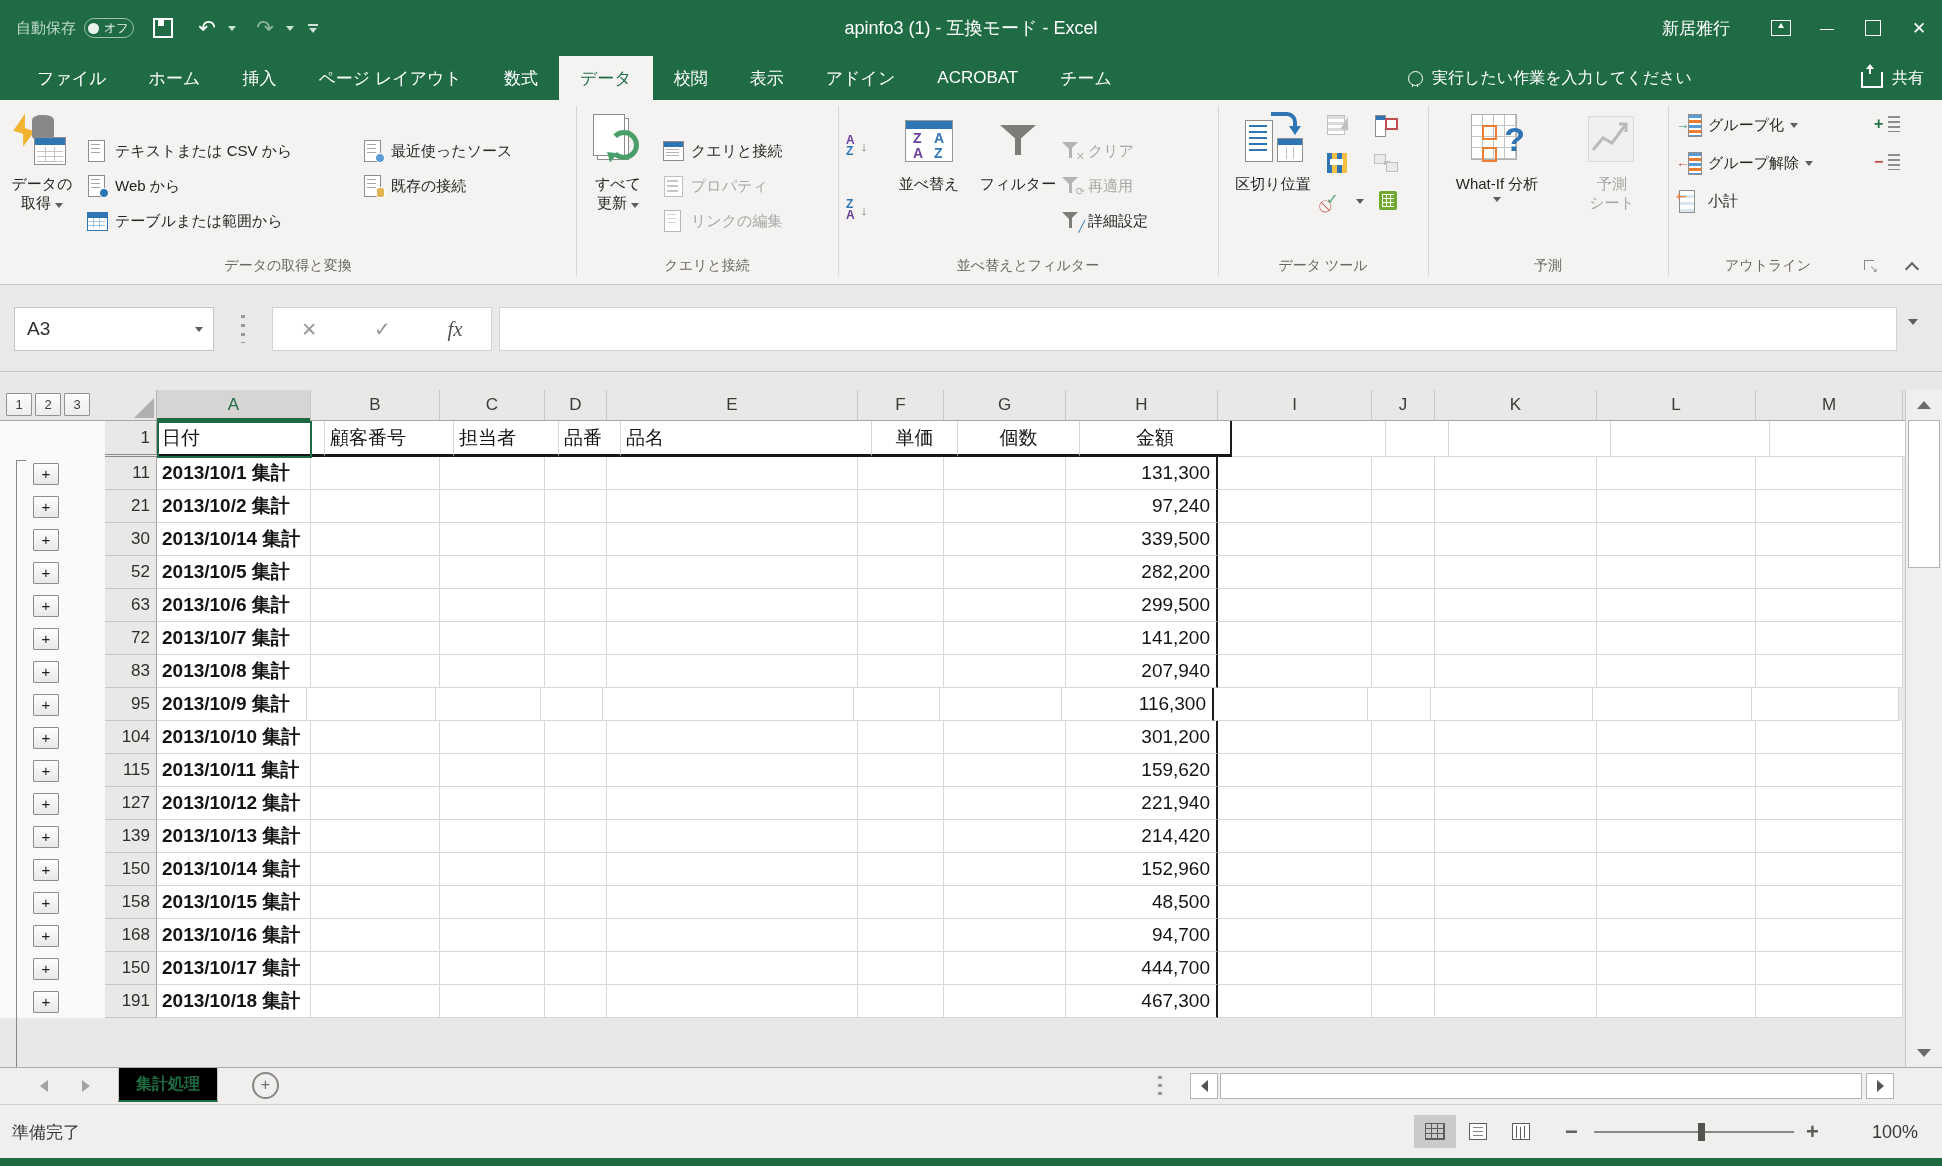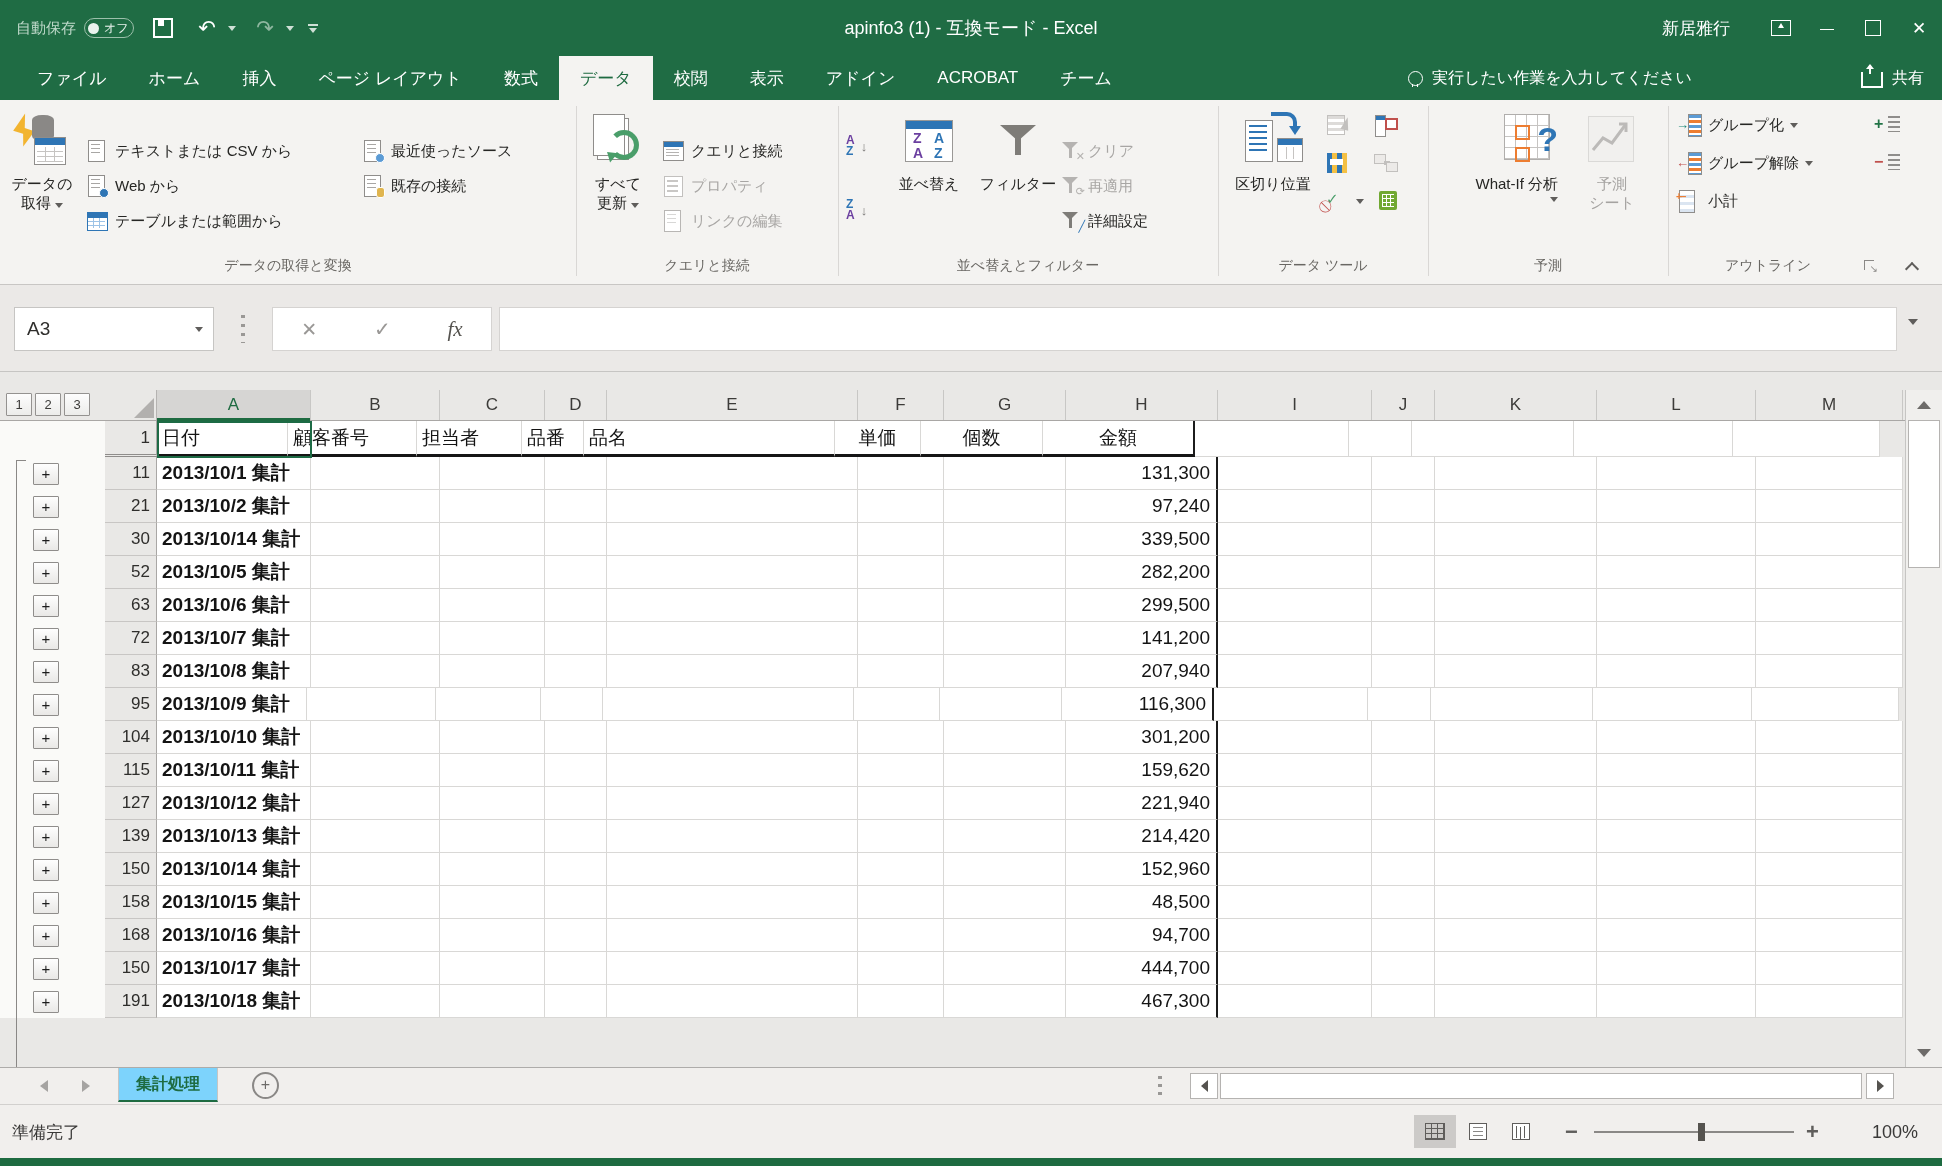--- a/index.html
+++ b/index.html
@@ -187,21 +187,21 @@
   .vs-up,.vs-down{position:absolute;left:0;right:0;height:29px;display:flex;align-items:center;justify-content:center;}
   .vs-up{top:0;} .vs-down{bottom:0;}
   .tri-up{width:0;height:0;border-left:7px solid transparent;border-right:7px solid transparent;border-bottom:8px solid #6d6b69;}
   .tri-down{width:0;height:0;border-left:7px solid transparent;border-right:7px solid transparent;border-top:8px solid #6d6b69;}
   .vs-thumb{position:absolute;left:2px;right:2px;top:30px;height:148px;background:#fff;border:1px solid #b5b3b1;box-sizing:border-box;}
   
   .tabbar{position:absolute;left:0;top:1067px;width:1942px;height:37px;background:#f1efed;border-top:1px solid #aeacaa;box-sizing:border-box;}
   .nav-l,.nav-r{position:absolute;top:12px;width:0;height:0;}
   .nav-l{left:40px;border-top:6px solid transparent;border-bottom:6px solid transparent;border-right:8px solid #a5a3a1;}
   .nav-r{left:82px;border-top:6px solid transparent;border-bottom:6px solid transparent;border-left:8px solid #a5a3a1;}
-  .sheettab{position:absolute;left:118px;top:0;height:34px;padding:0 17px;background:#7dd3fc;border-left:1px solid #c6c5c3;border-right:1px solid #c6c5c3;border-bottom:2px solid #1e6b41;box-sizing:border-box;display:flex;align-items:center;font-size:16px;font-weight:700;color:#1e6b41;}
+  .sheettab{position:absolute;left:118px;top:0;height:34px;padding:0 17px;background:#000000;border-left:1px solid #c6c5c3;border-right:1px solid #c6c5c3;border-bottom:2px solid #1e6b41;box-sizing:border-box;display:flex;align-items:center;font-size:16px;font-weight:700;color:#1e6b41;}
   .addsheet{position:absolute;left:252px;top:4px;width:27px;height:27px;border:2px solid #8a8886;border-radius:50%;box-sizing:border-box;display:flex;align-items:center;justify-content:center;}
   .addsheet::before{content:'+';font-size:16px;color:#6d6b69;margin-top:-2px;}
   .hsplit{position:absolute;left:1158px;top:8px;width:4px;height:20px;background:repeating-linear-gradient(to bottom,#9a9896 0 3px,transparent 3px 8px);}
   .hs-btn{position:absolute;top:5px;width:28px;height:26px;background:#fff;border:1px solid #b5b3b1;box-sizing:border-box;display:flex;align-items:center;justify-content:center;}
   .hs-l{left:1190px;} .hs-r{left:1866px;}
   .tri-l{width:0;height:0;border-top:6px solid transparent;border-bottom:6px solid transparent;border-right:7px solid #55534f;}
   .tri-r{width:0;height:0;border-top:6px solid transparent;border-bottom:6px solid transparent;border-left:7px solid #55534f;}
   .hs-thumb{position:absolute;left:1220px;top:5px;width:642px;height:26px;background:#fff;border:1px solid #b5b3b1;box-sizing:border-box;}
   
   .statusbar{position:absolute;left:0;top:1104px;width:1942px;height:54px;background:#f1efed;border-top:1px solid #d2d0ce;box-sizing:border-box;}
@@ -438,21 +438,21 @@
   <div class="rbtn" style="left:1326px;top:86px;">
       <span class="dtgrid-ic ic-valid"></span>
       <span class="car"></span>
     </div>
   <div class="rbtn" style="left:1378px;top:86px;">
       <span class="ic-dm"></span>
     </div>
   <div class="glabel" style="left:1218px;width:210px;">データ ツール</div>
   <div class="gdiv" style="left:1428px;"></div>
 
-  <div class="bigbtn" style="left:1436px;width:122px;align-items:flex-end;">
+  <div class="bigbtn" style="left:1436px;width:122px;">
     <span class="bicon">
         <span class="ic-whatif">
           <span class="grid"></span>
           <span class="c1"></span>
           <span class="c2"></span>
           <span class="q"></span>
         </span>
       </span>
     <span class="blbl">What-If 分析</span>
     <span class="car" style="margin-top:4px;"></span>
@@ -535,21 +535,21 @@
         <div class="colhead" style="width: 63px;">J</div>
         <div class="colhead" style="width: 162px;">K</div>
         <div class="colhead" style="width: 159px;">L</div>
         <div class="colhead" style="width: 147px;">M</div>
       </div>
   </div>
   <div id="grid">
       <div class="g-row r1">
         <div class="gut"></div>
         <div class="rowhead rh1">1</div>
-        <div class="cell th" style="width: 131px;">日付</div>
+        <div class="cell th" style="width: 168px;">日付</div>
         <div class="cell th" style="width: 129px;">顧客番号</div>
         <div class="cell th" style="width: 105px;">担当者</div>
         <div class="cell th" style="width: 62px;">品番</div>
         <div class="cell th" style="width: 251px;">品名</div>
         <div class="cell th ctr" style="width: 86px;">単価</div>
         <div class="cell th ctr" style="width: 122px;">個数</div>
         <div class="cell th ctr hb" style="width: 152px;">金額</div>
         <div class="cell" style="width: 154px;"></div>
         <div class="cell" style="width: 63px;"></div>
         <div class="cell" style="width: 162px;"></div>

